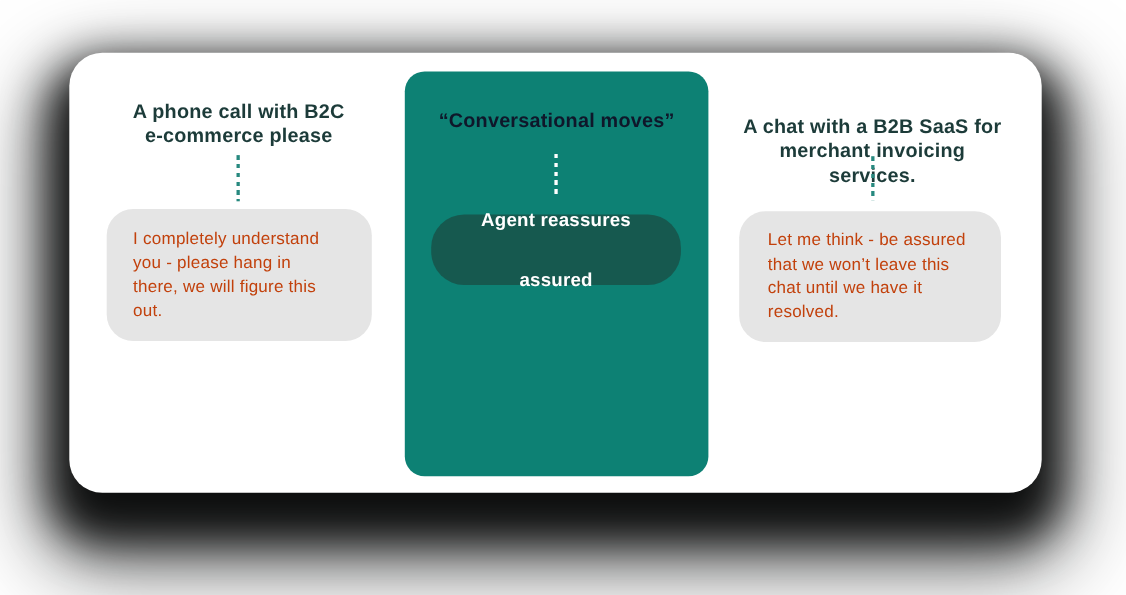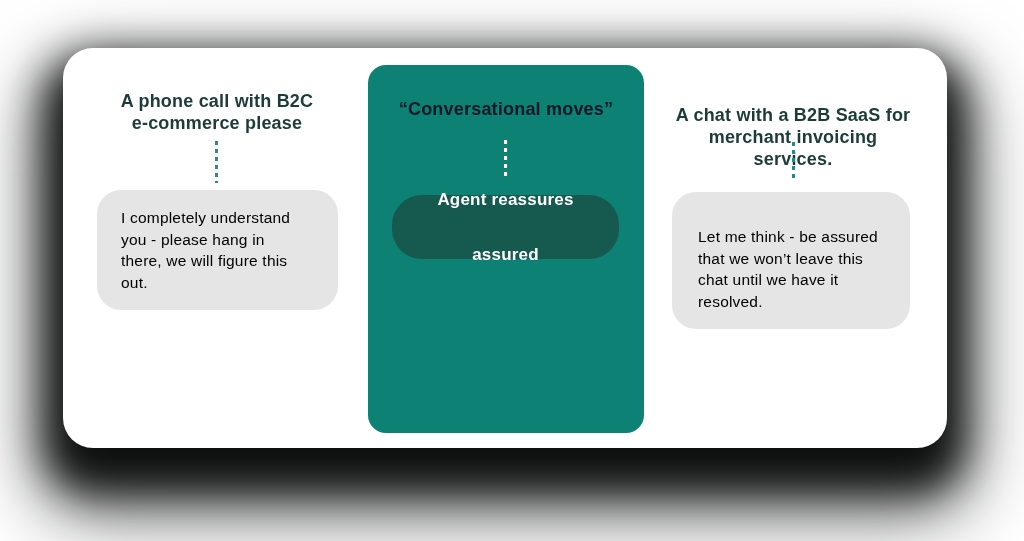--- a/index.html
+++ b/index.html
@@ -45,25 +45,25 @@
     background: repeating-linear-gradient(to bottom, #FFFFFF 0 4px, transparent 4px 8px);
   }
   .left-dots  { left: 152px; top: 93px; height: 42px; }
   .right-dots { left: 729px; top: 94px; height: 40px; }
   .bubble {
     position: absolute;
     background: #E5E5E5;
     border-radius: 24px;
   }
   .left-bubble  { left: 34px;  top: 142px; width: 241px; min-height: 110px; padding: 17px 42px 17px 24px; }
-  .right-bubble { left: 609px; top: 144px; width: 238px; min-height: 108px; padding: 34px 22px 17px 26px; }
+  .right-bubble { left: 609px; top: 144px; width: 238px; min-height: 108px; padding: 16px 22px 17px 26px; }
   .bubble-text {
     font-size: 15.5px;
     line-height: 21.5px;
-    color: #000000;
+    color: #c2410c;
     letter-spacing: 0.2px;
   }
   .teal-card {
     position: absolute;
     left: 305px; top: 17px;
     width: 276px; height: 368px;
     background: #0D8174;
     border-radius: 18px;
   }
   .center-h {

